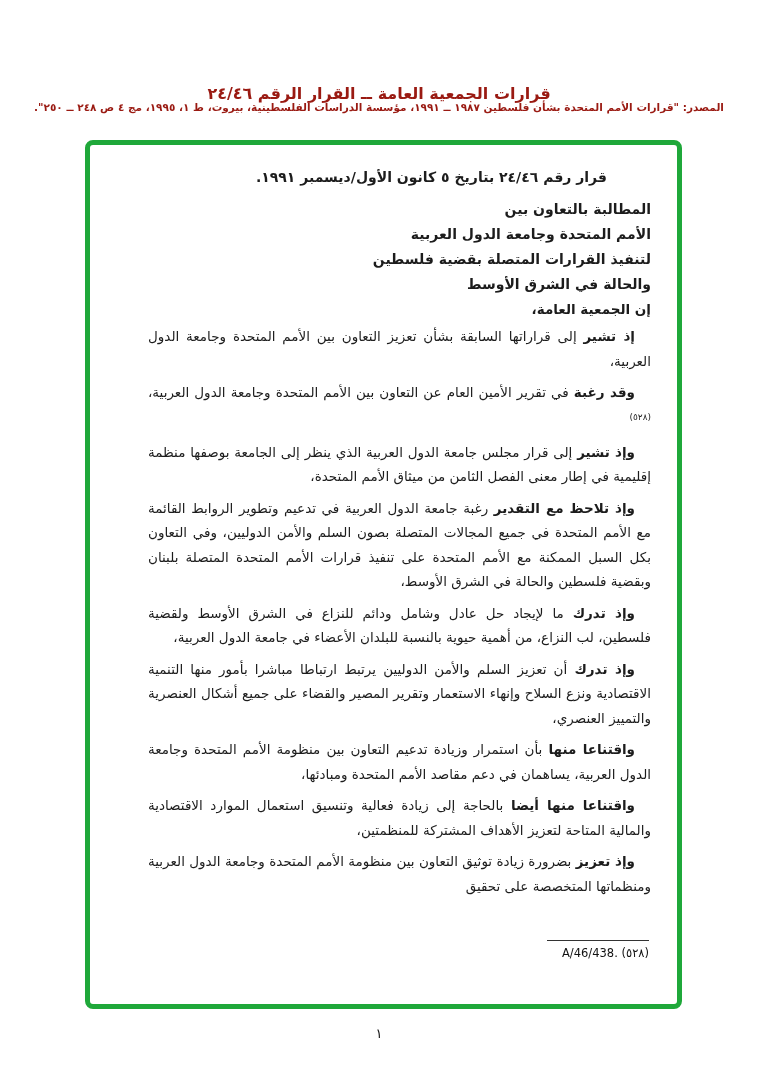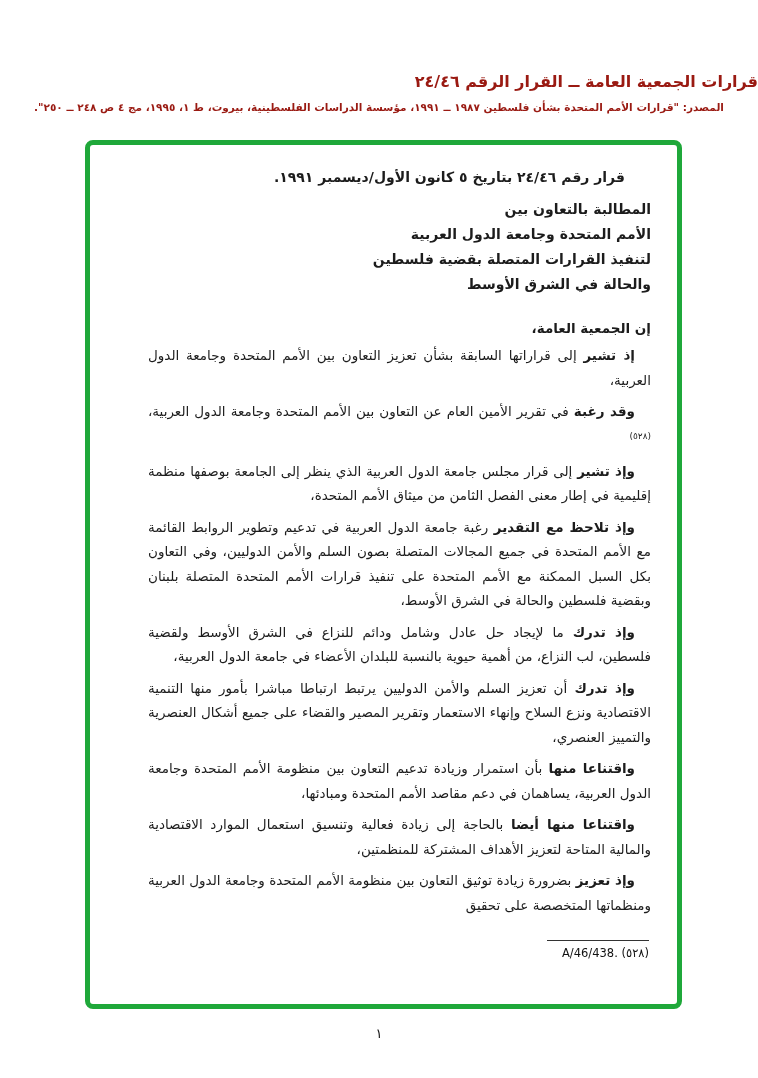--- a/index.html
+++ b/index.html
@@ -1,48 +1,48 @@
 <!DOCTYPE html>
 <html lang="ar"><head>
 <meta charset="utf-8">
 <style>
   html,body{margin:0;padding:0;background:#ffffff;}
   body{
     width:758px;height:1078px;position:relative;overflow:hidden;
     font-family:"DejaVu Sans",sans-serif;color:#1c1c1c;
   }
   .top-title{
-    position:absolute;top:72px;left:0;width:758px;
-    font-weight:bold;font-size:16px;
+    position:absolute;top:84px;left:0;width:758px;
+    text-align:center;font-weight:bold;font-size:16px;
     color:#9a1a12;direction:rtl;
   }
   .source-line{
     position:absolute;top:101px;left:0;width:758px;
     text-align:center;font-weight:bold;font-size:10.5px;
     color:#9a1a12;direction:rtl;white-space:nowrap;
   }
   .doc-frame{
     position:absolute;left:85px;top:140px;width:587px;height:859px;
     border:5px solid #1fa83a;border-radius:8px;background:#ffffff;
     overflow:hidden;
   }
   .doc-content{
     direction:rtl;
     padding:24px 26px 0 58px;
   }
   .res-line{
     font-weight:bold;font-size:14px;text-align:right;
-    margin:0 26px 0 0;
+    margin:0 44px 0 0;
   }
   .doc-heading{margin-top:12px;}
   .doc-heading div{
     text-align:right;font-weight:bold;font-size:14px;line-height:25px;
   }
   .opening{
-    font-weight:bold;font-size:13.5px;text-align:right;margin-top:23px;
+    font-weight:bold;font-size:13.5px;text-align:right;margin-top:4px;
   }
   .para{
     margin:7px 0 0 0;font-size:13.5px;line-height:24.5px;
     text-align:justify;text-indent:16px;
   }
   .para .lead{font-weight:bold;margin-top:43px;}
   .fn-mark{font-size:9px;}
   .footnote{
     position:absolute;right:28px;bottom:44px;width:500px;text-align:right;
   }

